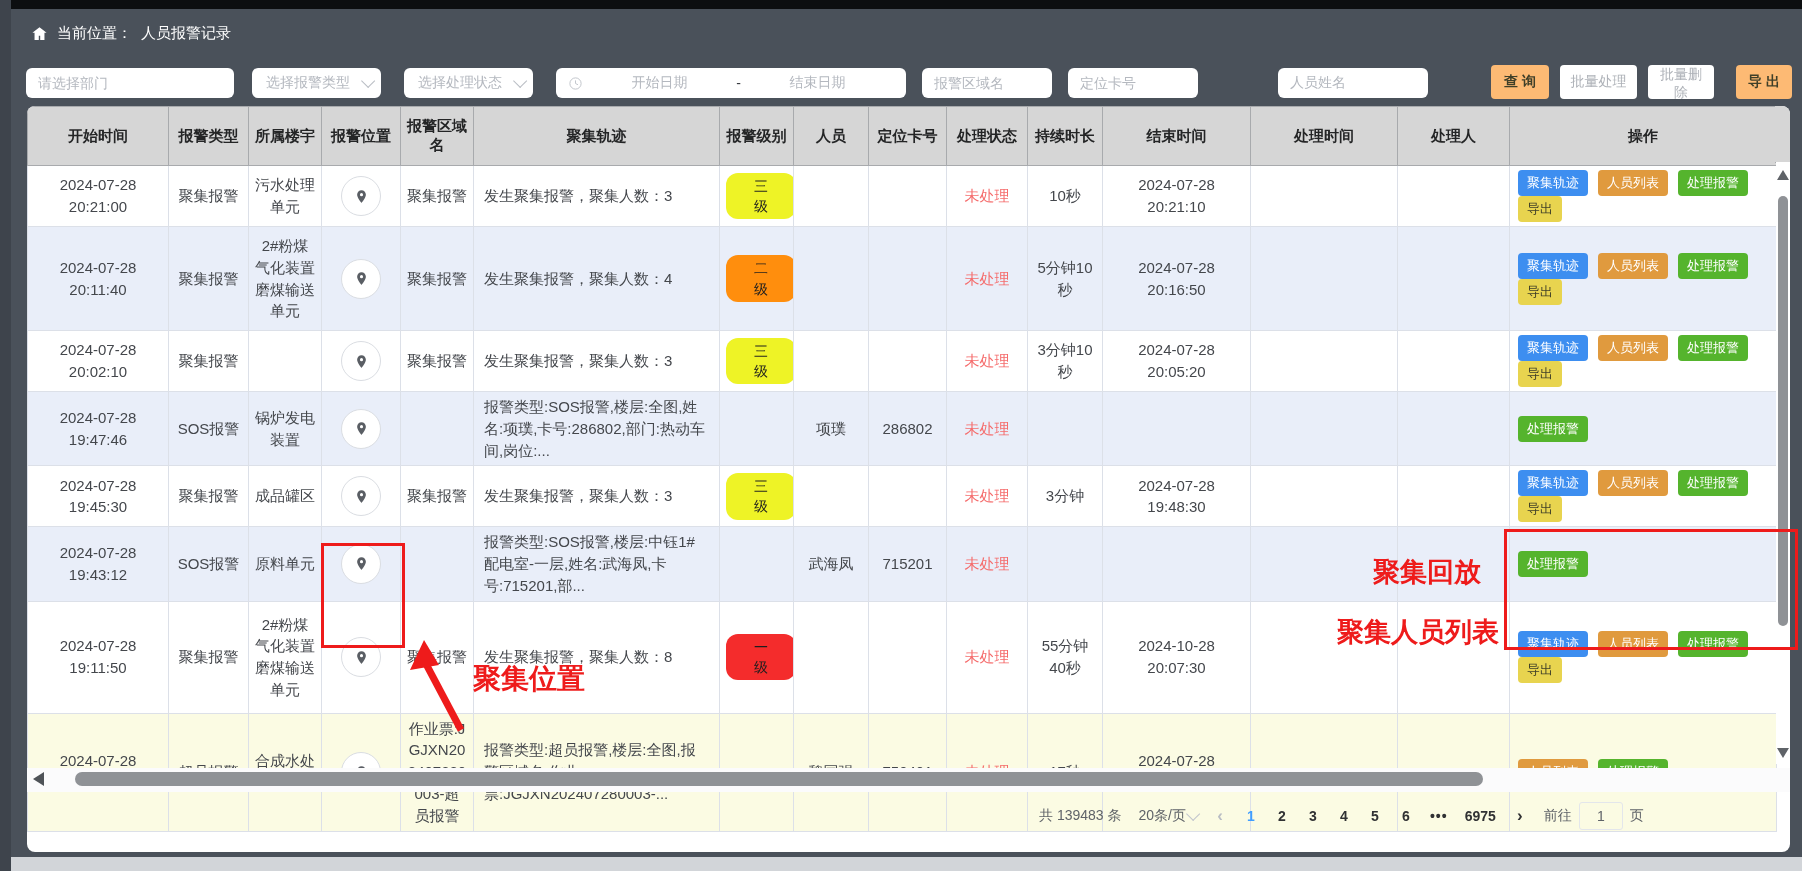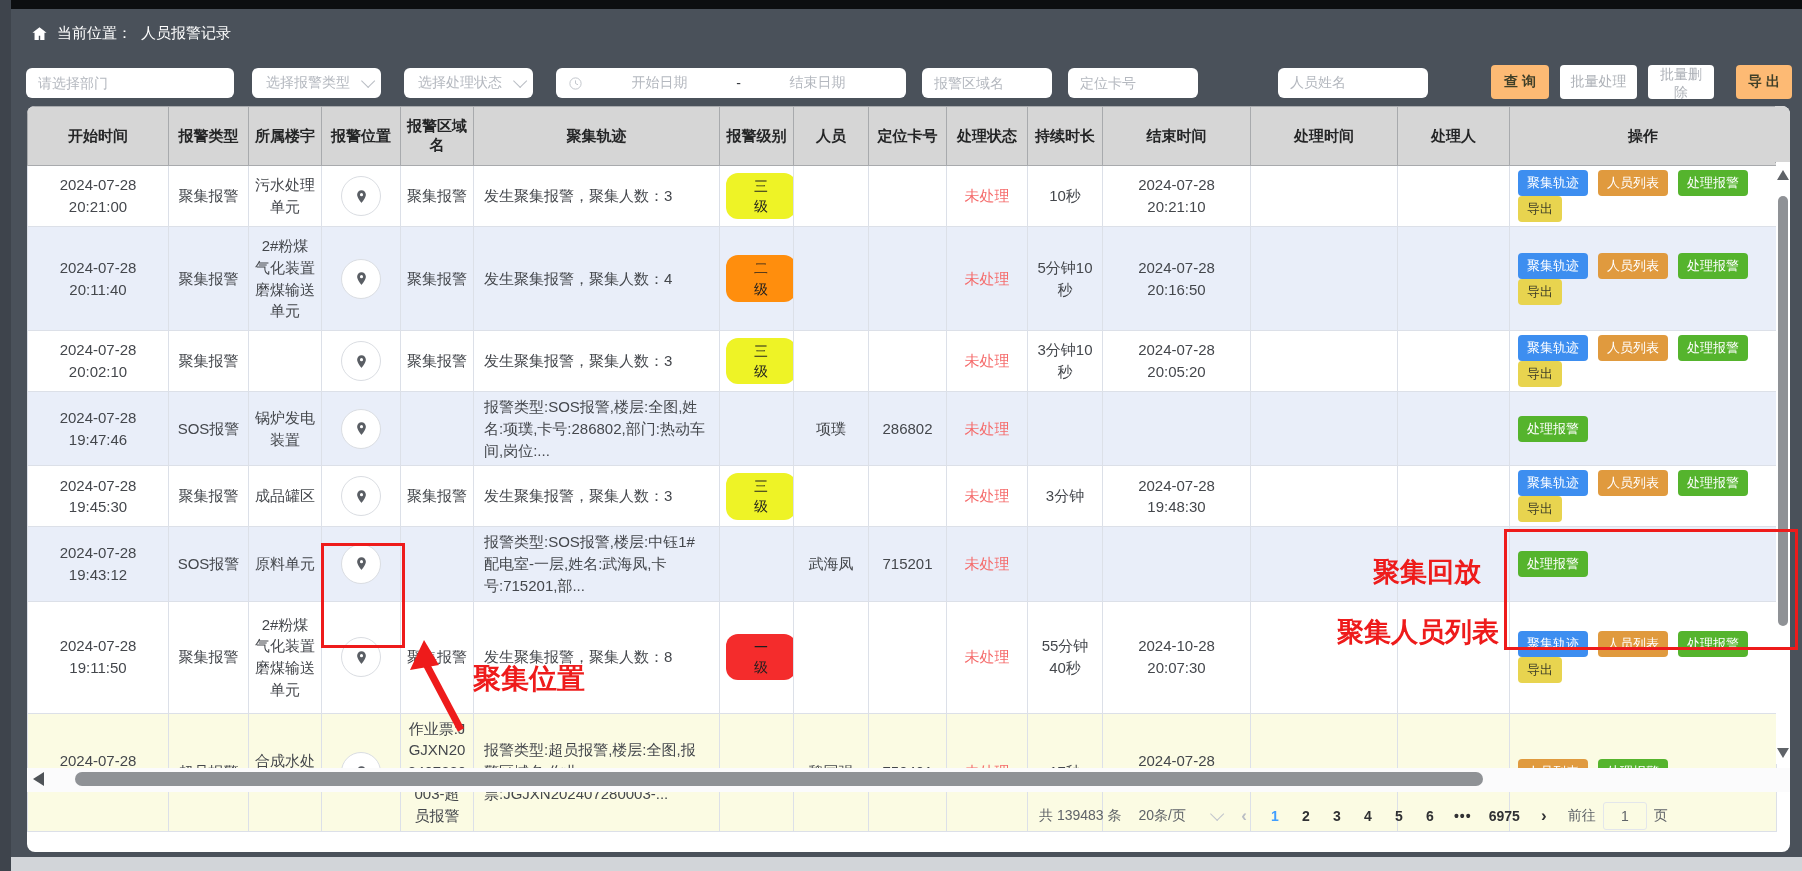--- a/index.html
+++ b/index.html
@@ -65,21 +65,21 @@
   .h-thumb{position:absolute;left:48px;top:4px;width:1408px;height:14px;background:#8f9296;border-radius:7px;}
 
   
   .pagination{position:absolute;left:1012px;top:696px;display:flex;align-items:center;gap:17px;
               font-size:14px;color:#5f6368;}
   .pg{font-weight:bold;color:#303133;cursor:pointer;min-width:14px;text-align:center;}
   .pg.active{color:#409eff;}
   .pg.prev{color:#b9bdc4;font-size:17px;}
   .pg.next{color:#303133;font-size:17px;}
   .ell{color:#303133;font-weight:bold;letter-spacing:1px;}
-  .psize{display:flex;align-items:center;gap:24px;cursor:pointer;color:#5f6368;}
+  .psize{display:flex;align-items:center;gap:0;cursor:pointer;color:#5f6368;}
   .psize .caret{border-color:#c0c4cc;}
   .pages{display:flex;align-items:center;gap:17px;}
   .goto{display:flex;align-items:center;gap:7px;color:#5f6368;}
   .goto-box{width:42px;height:26px;border:1px solid #e3e6eb;border-radius:3px;display:inline-flex;
             align-items:center;justify-content:center;color:#5f6368;}
 
   
   .red-box{position:absolute;border:3px solid #ee1b1b;background:transparent;}
   .red-text{position:absolute;color:#ee1b1b;font-weight:bold;}
 </style>

